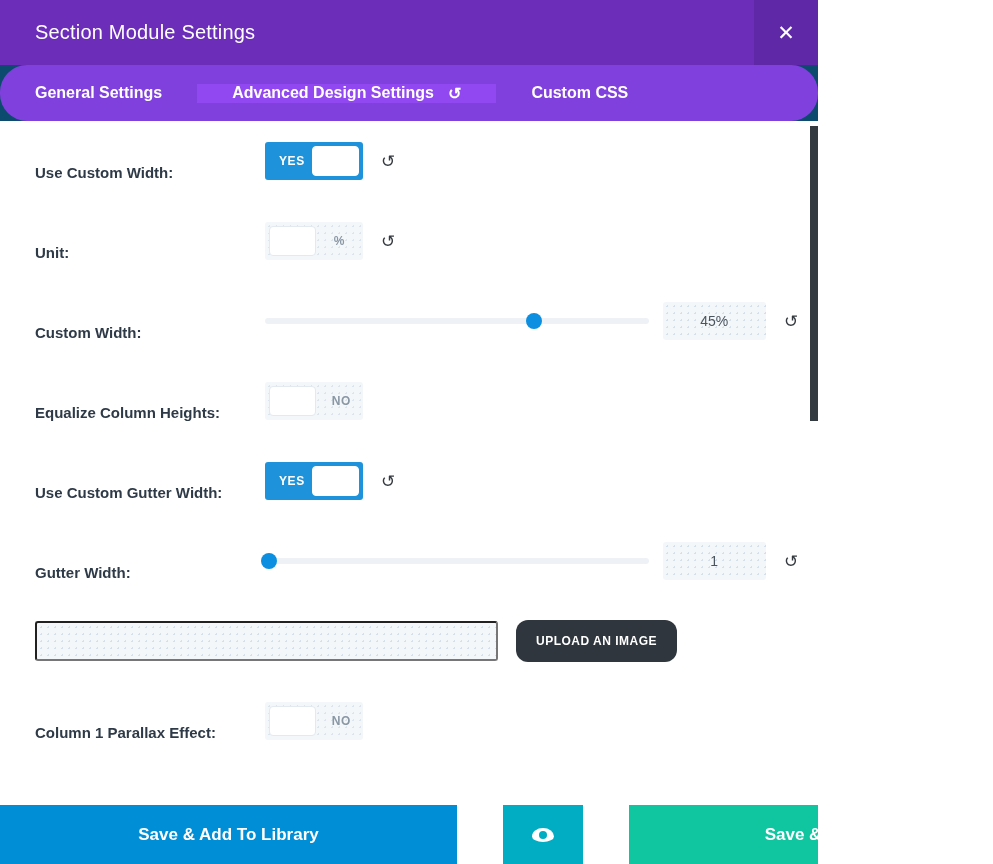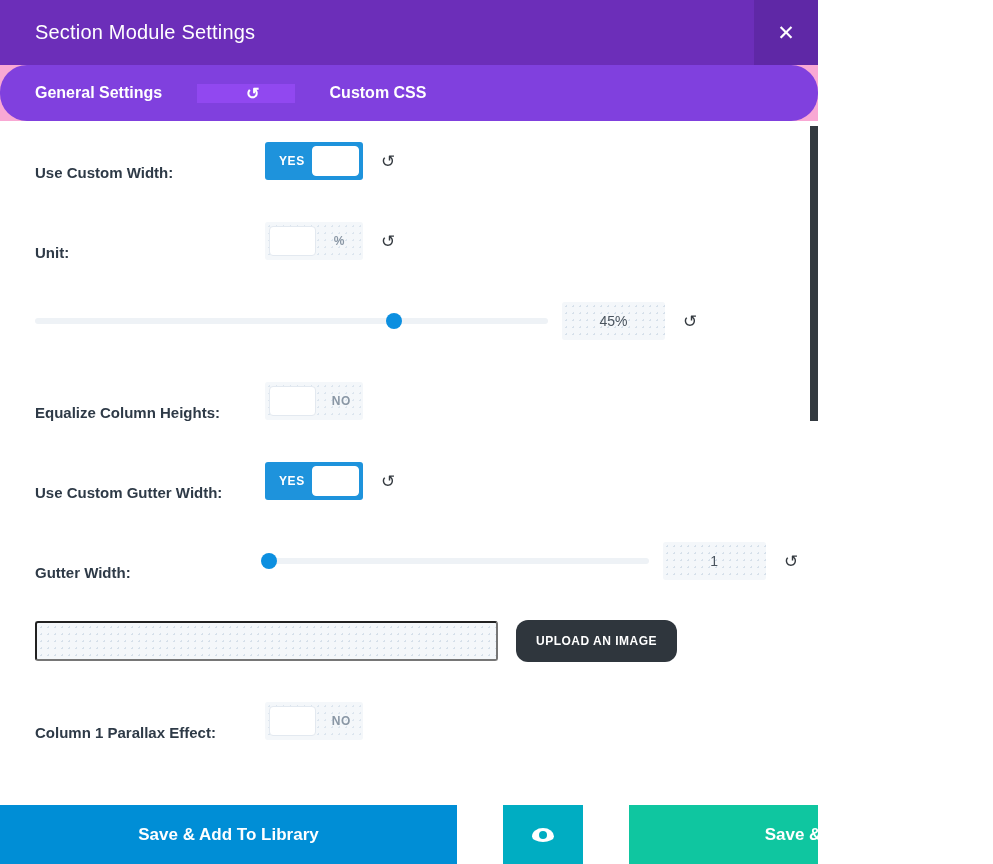--- a/index.html
+++ b/index.html
@@ -9,21 +9,21 @@
     height: 864px;
     overflow: hidden;
     font-family: "Liberation Sans", sans-serif;
     background: #ffffff;
   }
 
   .modal {
     position: relative;
     width: 818px;
     height: 864px;
-    background: #f9a8d4;
+    background: #0c4a6e;
     overflow: hidden;
   }
 
   
   .modal-header {
     position: relative;
     height: 65px;
     background: #6C2EB9;
     display: flex;
     align-items: center;
@@ -313,20 +313,21 @@
     <div class="close-button">
       <span class="x-glyph">✕</span>
     </div>
   </div>
 
   <div class="tab-bar">
     <div class="tab">
       <span>General Settings</span>
     </div>
     <div class="tab active">
+      <span>Advanced Design Settings</span>
       <span class="tab-reset">↻</span>
     </div>
     <div class="tab">
       <span>Custom CSS</span>
     </div>
   </div>
 
   <div class="modal-body">
     <div class="scroll-area">
 
@@ -346,20 +347,21 @@
         <div class="row-control">
           <div class="toggle off unit">
             <span class="tgl-text">%</span>
             <span class="knob"></span>
           </div>
           <span class="reset-icon">↻</span>
         </div>
       </div>
 
       <div class="form-row">
+        <div class="row-label">Custom Width:</div>
         <div class="row-control">
           <div class="slider-wrap">
             <div class="slider-track"></div>
             <div class="slider-handle" id="handle-custom-width" style="left: 70%;"></div>
           </div>
           <div class="slider-value dotted">45%</div>
           <span class="reset-icon">↻</span>
         </div>
       </div>
 

